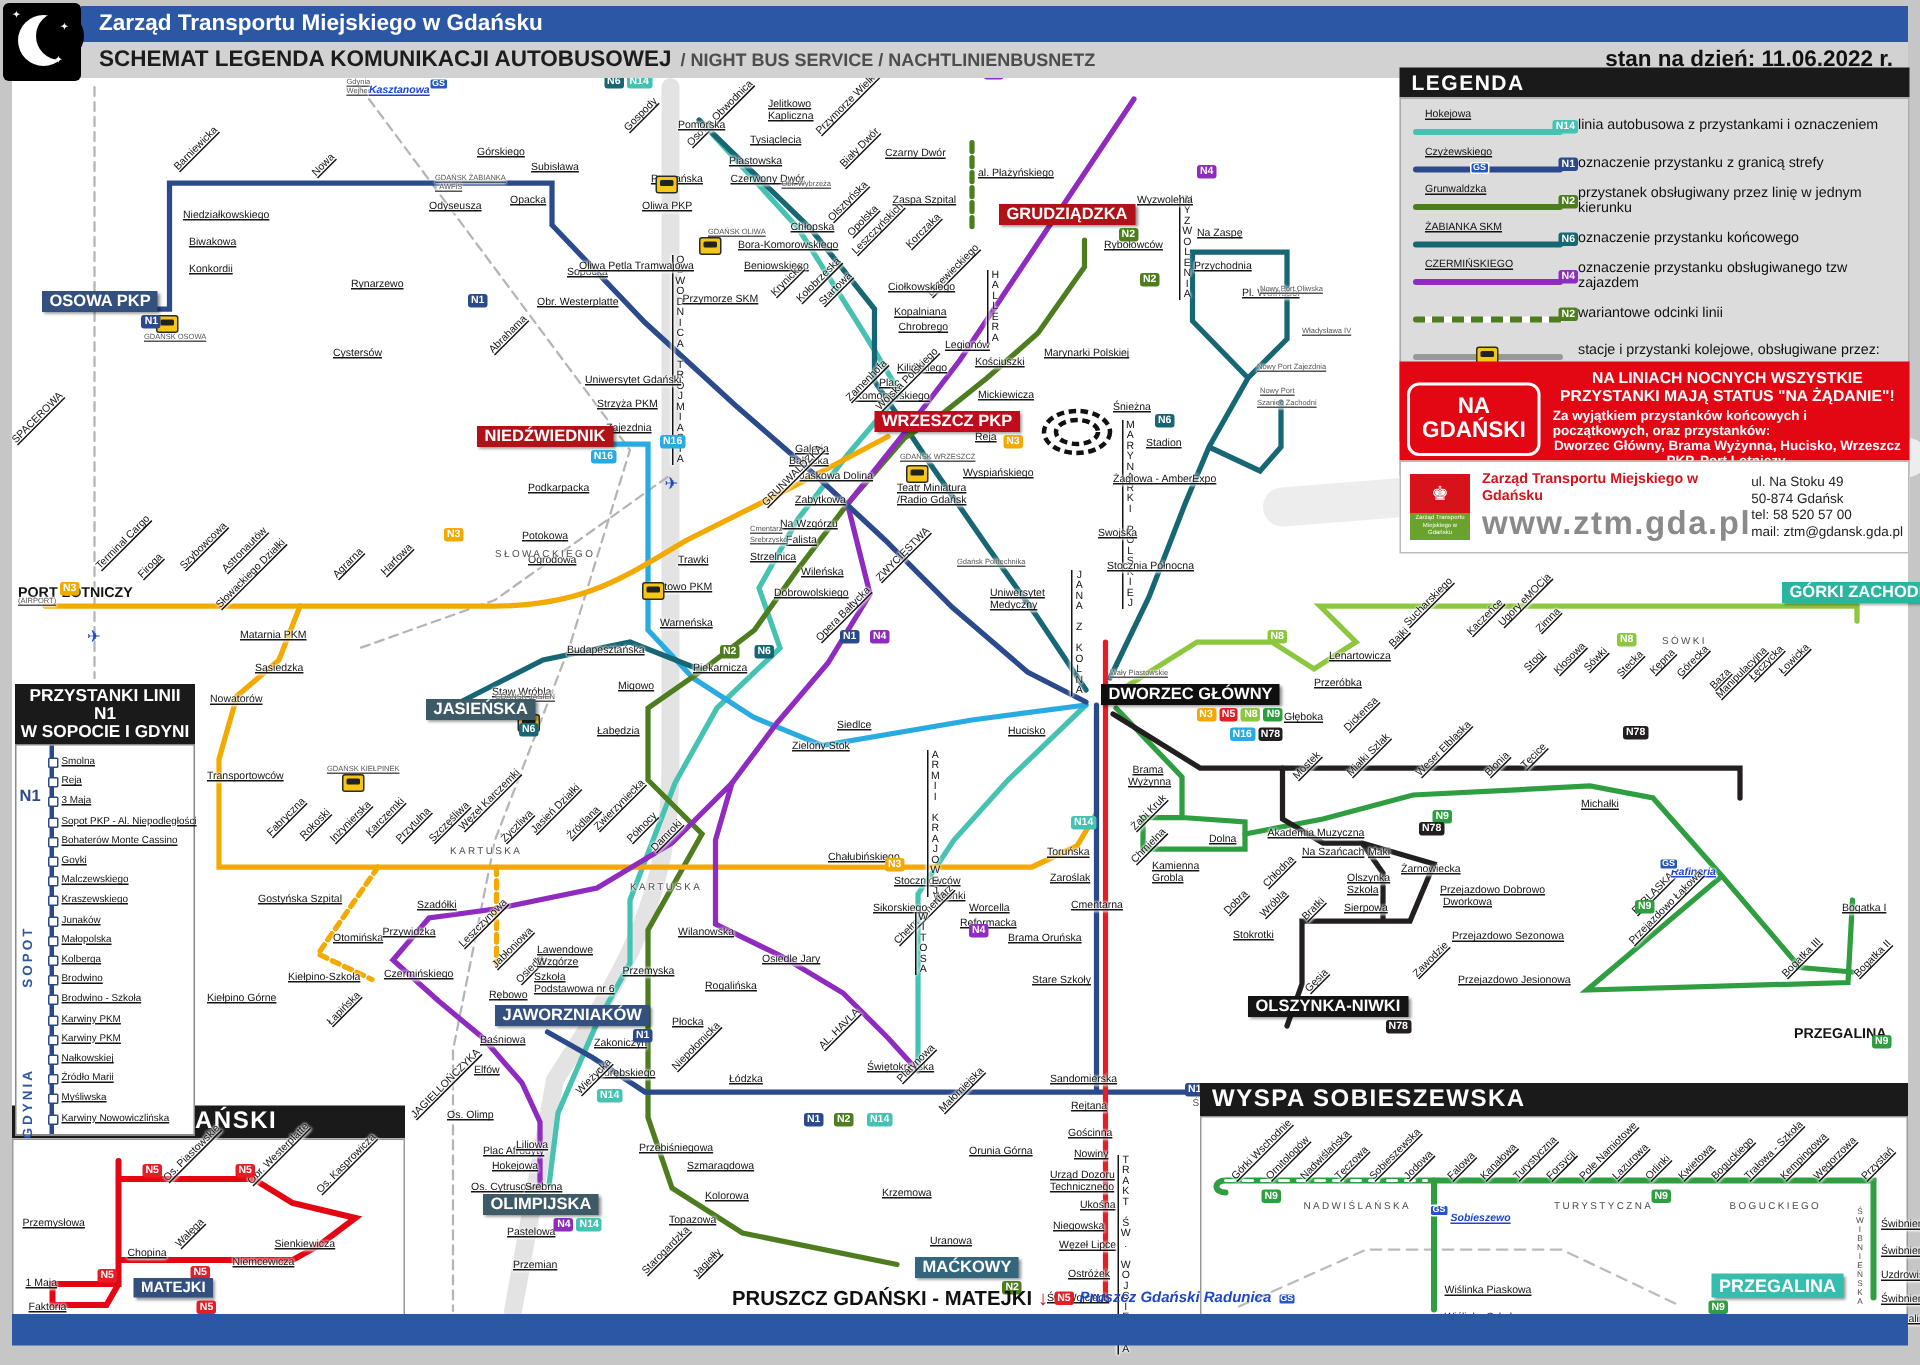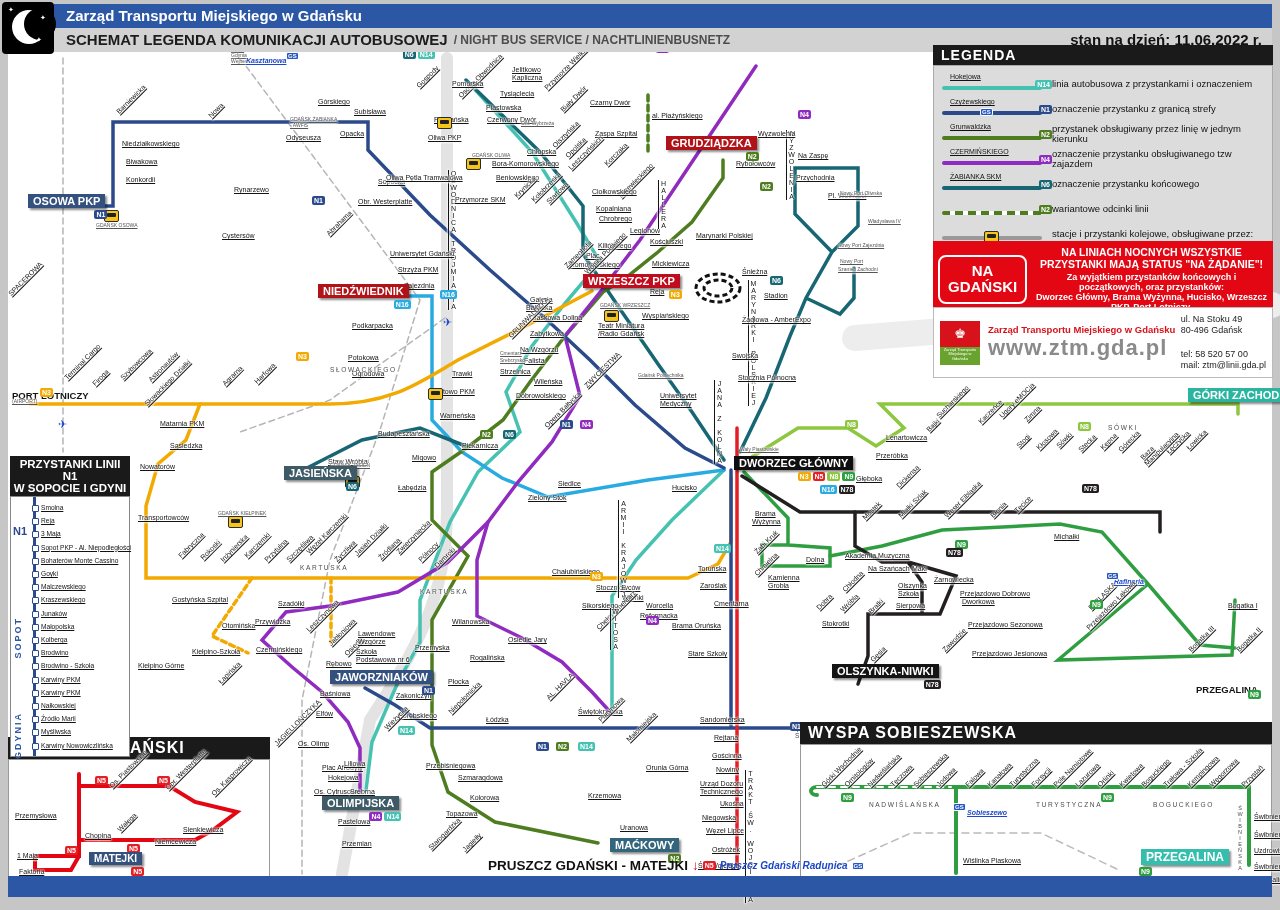--- a/index.html
+++ b/index.html
@@ -31,21 +31,21 @@
   .lbadge{position:absolute;top:0px;right:0px;}
   .chipS{display:inline-block;color:#fff;font-weight:bold;font-size:7px;padding:0 2px;border-radius:2px;line-height:9px;}
   .railrow{display:flex;align-items:center;font-size:7.5px;color:#222;margin:1px 0 1px 116px;}
   .railrow .circ{width:11px;height:11px;border-radius:50%;color:#fff;font-size:5px;font-weight:bold;
      display:inline-flex;align-items:center;justify-content:center;margin-right:4px;flex:none;}
   
   #nz{left:933px;top:241px;width:340px;background:#e30613;color:#fff;display:flex;padding:5px;box-sizing:border-box;}
   #nz .badge{border:2px solid #fff;border-radius:8px;font-weight:bold;font-size:15px;text-align:center;
      padding:6px 8px;margin-right:8px;line-height:1.1;flex:none;align-self:center;}
   #nz .t1{font-weight:bold;font-size:10.5px;text-align:center;}
-  #nz .t2{font-size:9px;text-align:center;margin-top:2px;font-weight:bold;}
+  #nz .t2{font-size:9px;text-align:left;margin-top:2px;font-weight:bold;}
   #nz .t3{font-size:9px;text-align:center;font-weight:bold;}
   
   #kontakt{left:933px;top:307px;width:340px;}
   #kontakt .ktitle{background:#d2d2d2;font-weight:bold;font-size:13px;padding:2px 6px;color:#111;}
   #kontakt .kbody{background:#fff;border:1px solid #bbb;display:flex;padding:6px;align-items:center;}
   #kontakt .klogo{width:40px;height:44px;flex:none;margin-right:8px;}
   #kontakt .klogo .r{height:26px;background:#d8121a;color:#fff;text-align:center;font-size:13px;line-height:26px;}
   #kontakt .klogo .g{height:18px;background:#6aa22e;color:#fff;font-size:4px;text-align:center;line-height:1.2;padding-top:1px;box-sizing:border-box;}
   #kontakt .kmid{flex:1;}
   #kontakt .korg{color:#d8121a;font-weight:bold;font-size:9.5px;}
@@ -140,33 +140,33 @@
         <div class="lrow">
           <div class="lsample">
             <div class="lline" style="background: rgb(78, 125, 32);"></div>
             <div class="lstop">Grunwaldzka</div>
             <div class="lbadge"><span class="chipS" style="background:#4e7d20">N2</span></div>
           </div>
           <div class="ltext">przystanek obsługiwany przez linię w jednym kierunku</div>
         </div>
         <div class="lrow">
           <div class="lsample">
+            <div class="lline" style="background: rgb(23, 102, 115);"></div>
+            <div class="lstop">ŻABIANKA SKM</div>
+            <div class="lbadge"><span class="chipS" style="background:#176673">N6</span></div>
+          </div>
+          <div class="ltext">oznaczenie przystanku końcowego</div>
+        </div>
+        <div class="lrow">
+          <div class="lsample">
             <div class="lline" style="background: rgb(143, 43, 191);"></div>
             <div class="lstop">CZERMIŃSKIEGO</div>
             <div class="lbadge"><span class="chipS" style="background:#8f2bbf">N4</span></div>
           </div>
           <div class="ltext">oznaczenie przystanku obsługiwanego tzw zajazdem</div>
-        </div>
-        <div class="lrow">
-          <div class="lsample">
-            <div class="lline" style="background: rgb(23, 102, 115);"></div>
-            <div class="lstop">ŻABIANKA SKM</div>
-            <div class="lbadge"><span class="chipS" style="background:#176673">N6</span></div>
-          </div>
-          <div class="ltext">oznaczenie przystanku końcowego</div>
         </div>
         <div class="lrow">
           <div class="lsample">
             <div class="lline" style="background: repeating-linear-gradient(90deg, rgb(78, 125, 32) 0px, rgb(78, 125, 32) 8px, rgb(255, 255, 255) 8px, rgb(255, 255, 255) 13px);"></div>
             <div class="lbadge"><span class="chipS" style="background:#4e7d20">N2</span></div>
           </div>
           <div class="ltext">wariantowe odcinki linii</div>
         </div>
         <div class="lrow">
           <div class="lsample">
@@ -207,23 +207,23 @@
       <div class="klogo">
         <div class="r">♚</div>
         <div class="g">Zarząd Transportu Miejskiego w Gdańsku</div>
       </div>
       <div class="kmid">
         <div class="korg">Zarząd Transportu Miejskiego w Gdańsku</div>
         <div class="kurl">www.ztm.gda.pl</div>
       </div>
       <div class="kaddr">
         <div>ul. Na Stoku 49</div>
-        <div>80-496 Gdańsk</div>
-        <div style="margin-top:12px">tel: 58 520 57 00</div>
-        <div>mail: ztm@linii.gda.pl</div>
+        <div>50-874 Gdańsk</div>
+        <div style="margin-top:0">tel: 58 520 57 00</div>
+        <div>mail: ztm@gdansk.gda.pl</div>
       </div>
     </div>
   </div>
 
   <div id="n1p" class="panelbox">
     <div class="blacktitle">
       <div>PRZYSTANKI LINII N1</div>
       <div>W SOPOCIE I GDYNI</div>
     </div>
     <div class="body" id="n1p-body">

